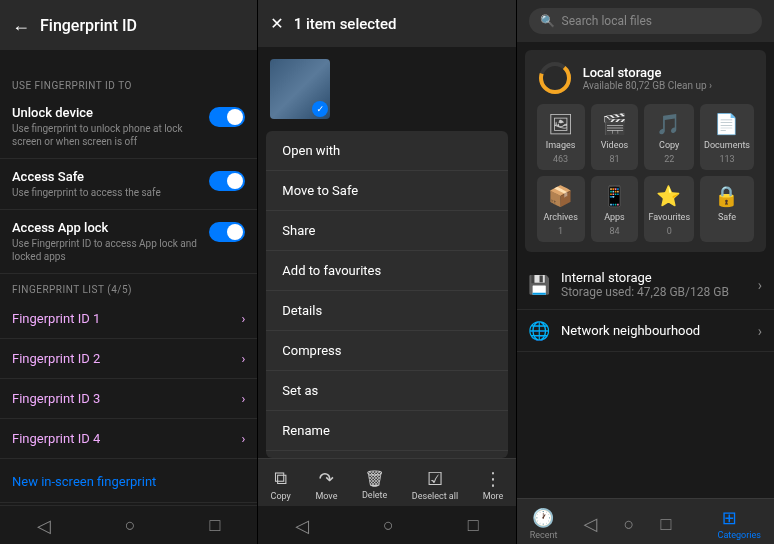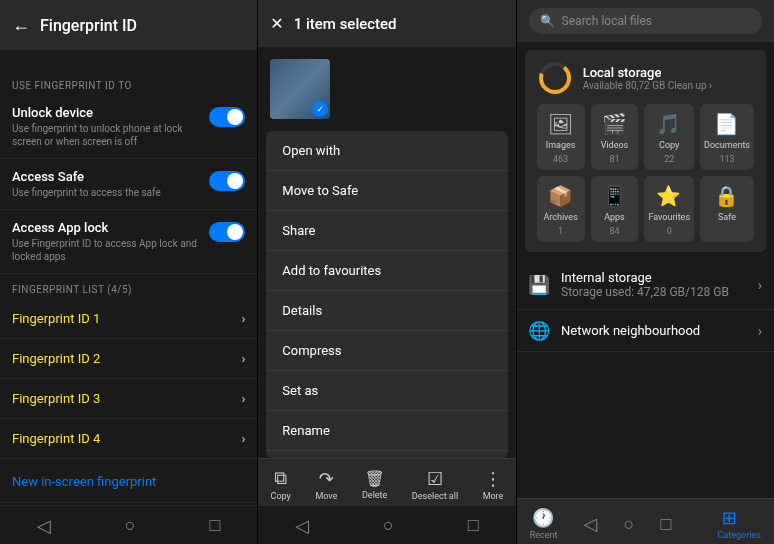--- a/index.html
+++ b/index.html
@@ -89,21 +89,21 @@
     }
     .fingerprint-list-item {
       display: flex;
       justify-content: space-between;
       align-items: center;
       padding: 12px 12px;
       border-bottom: 1px solid #2a2a2a;
     }
     .fingerprint-list-item span {
       font-size: 13px;
-      color: #fde047;
+      color: #f0abfc;
     }
     .chevron {
       color: #888;
       font-size: 14px;
     }
     .new-fingerprint {
       padding: 12px 12px;
       border-bottom: 1px solid #2a2a2a;
     }
     .new-fingerprint span {

